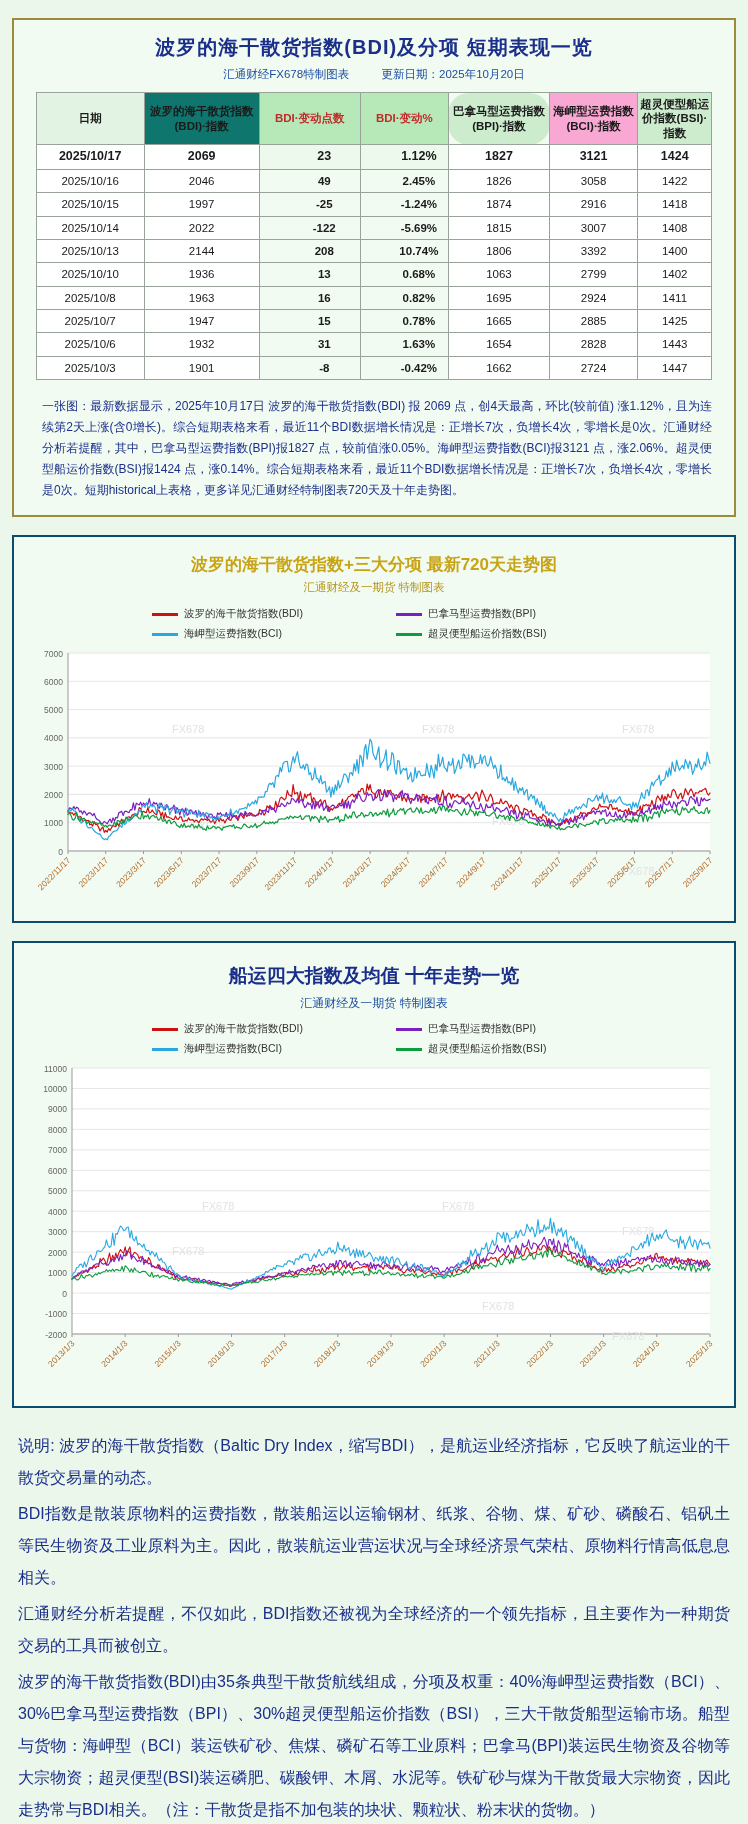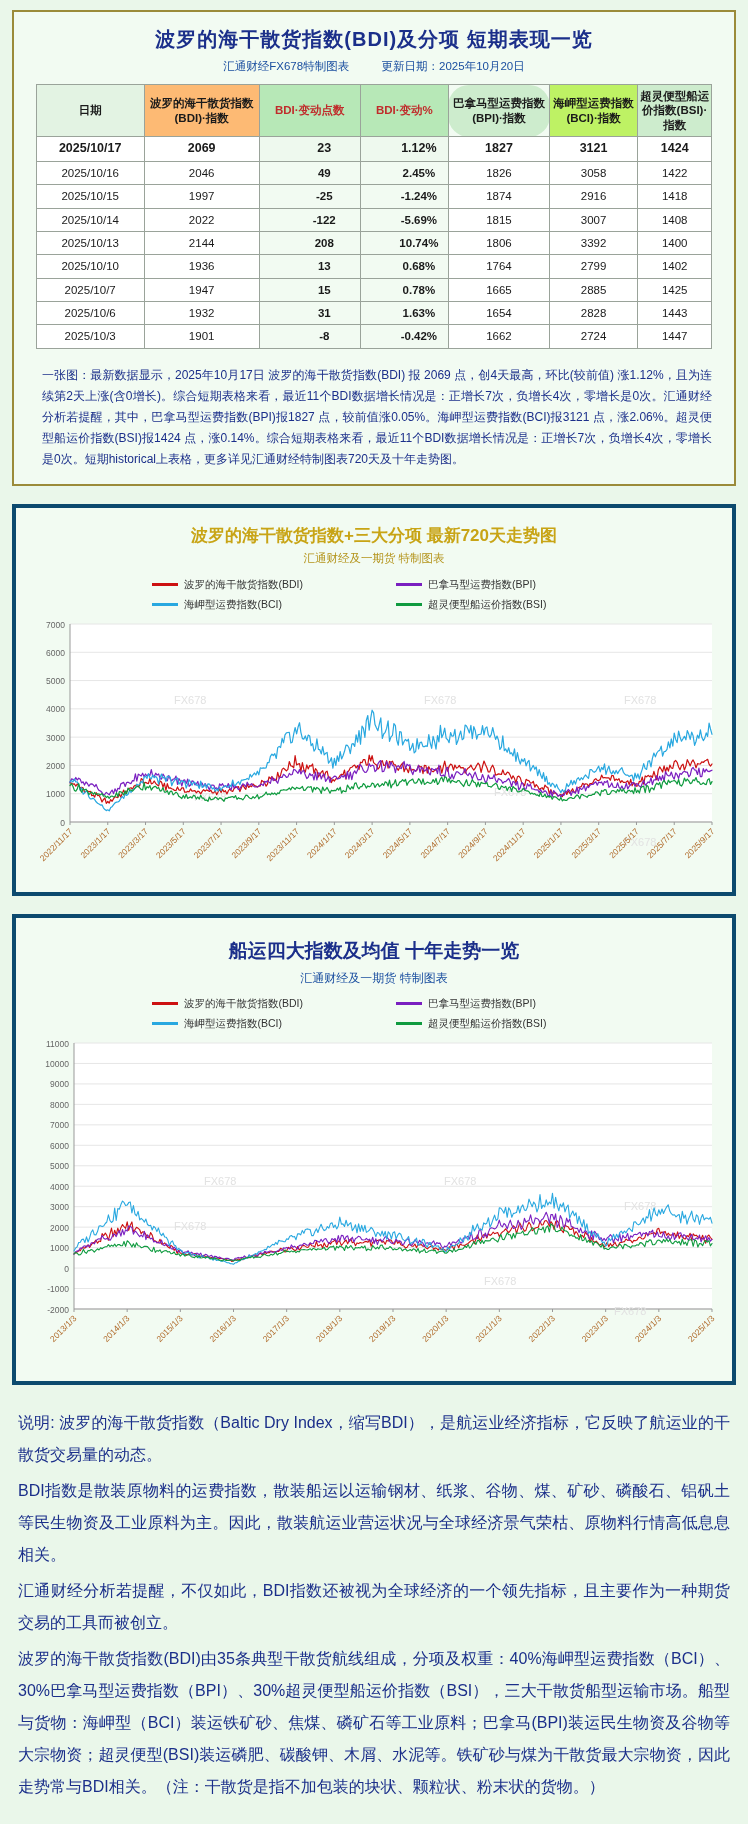--- a/index.html
+++ b/index.html
@@ -10,20 +10,21 @@
     font-family: "Liberation Sans", sans-serif;
     color: #1a1a1a;
   }
   .page { width: 748px; padding: 10px 12px 0 12px; }
 
   
   .panel {
     background: #f2fbf2;
     border: 2px solid #9b8b3a;
     margin-bottom: 18px;
+    margin-top: 8px;
   }
   .panel-title {
     text-align: center;
     color: #1b2f8a;
     font-size: 20px;
     font-weight: bold;
     padding: 14px 0 6px 0;
     letter-spacing: 1px;
   }
   .panel-sub {
@@ -41,44 +42,44 @@
     font-size: 11.5px;
   }
   table.bdi th, table.bdi td {
     border: 1px solid #9aa39a;
     text-align: center;
     padding: 4px 2px;
     line-height: 1.25;
   }
   table.bdi thead th { font-weight: bold; height: 46px; }
   th.c0 { background:#e3f3e3; width:16%; }
-  th.c1 { background:#fdba74; width:17%; }
+  th.c1 { background:#0f766e; width:17%; }
   th.c2 { background:#b7e8b7; width:15%; color:#c02b2b; }
   th.c3 { background:#b7e8b7; width:13%; color:#c02b2b; }
   th.c4 { background:#cdeccd; width:15%;border-radius:21px; }
-  th.c5 { background:#bef264; width:13%; }
+  th.c5 { background:#f9a8d4; width:13%; }
   th.c6 { background:#cdeccd; width:14%; }
 
   tbody td { background: #ffffff; height: 22px; }
   tbody td.c2, tbody td.c3 { background: #f2fbf2; font-weight: bold; padding-left: 31px; }
   tr.first td { font-weight: bold; font-size: 12.5px; }
   tr.first td.c2, tr.first td.c3 { background:#eef9ee; }
 
   .note {
     font-size: 12px;
     line-height: 1.75;
     color: #1b2f8a;
     padding: 6px 22px 14px 28px;
     text-align: justify;
   }
 
   
   .chart-panel {
     background: #f2fbf2;
-    border: 4px solid #0c4a6e;
+    border: 2px solid #0c4a6e;
     margin-bottom: 18px;
     padding: 10px 8px 6px 8px;
     position: relative;
   }
   .chart-title {
     text-align: center;
     color: #c8a415;
     font-size: 17px;
     font-weight: bold;
     padding-top: 6px;
@@ -204,23 +205,32 @@
           <td class="c3">10.74%</td>
           <td class="c4">1806</td>
           <td class="c5">3392</td>
           <td class="c6">1400</td>
         </tr>
         <tr>
           <td class="c0">2025/10/10</td>
           <td class="c1">1936</td>
           <td class="c2">13</td>
           <td class="c3">0.68%</td>
-          <td class="c4">1764</td>
+          <td class="c4">1063</td>
           <td class="c5">2799</td>
           <td class="c6">1402</td>
+        </tr>
+        <tr>
+          <td class="c0">2025/10/8</td>
+          <td class="c1">1963</td>
+          <td class="c2">16</td>
+          <td class="c3">0.82%</td>
+          <td class="c4">1695</td>
+          <td class="c5">2924</td>
+          <td class="c6">1411</td>
         </tr>
         <tr>
           <td class="c0">2025/10/7</td>
           <td class="c1">1947</td>
           <td class="c2">15</td>
           <td class="c3">0.78%</td>
           <td class="c4">1665</td>
           <td class="c5">2885</td>
           <td class="c6">1425</td>
         </tr>

